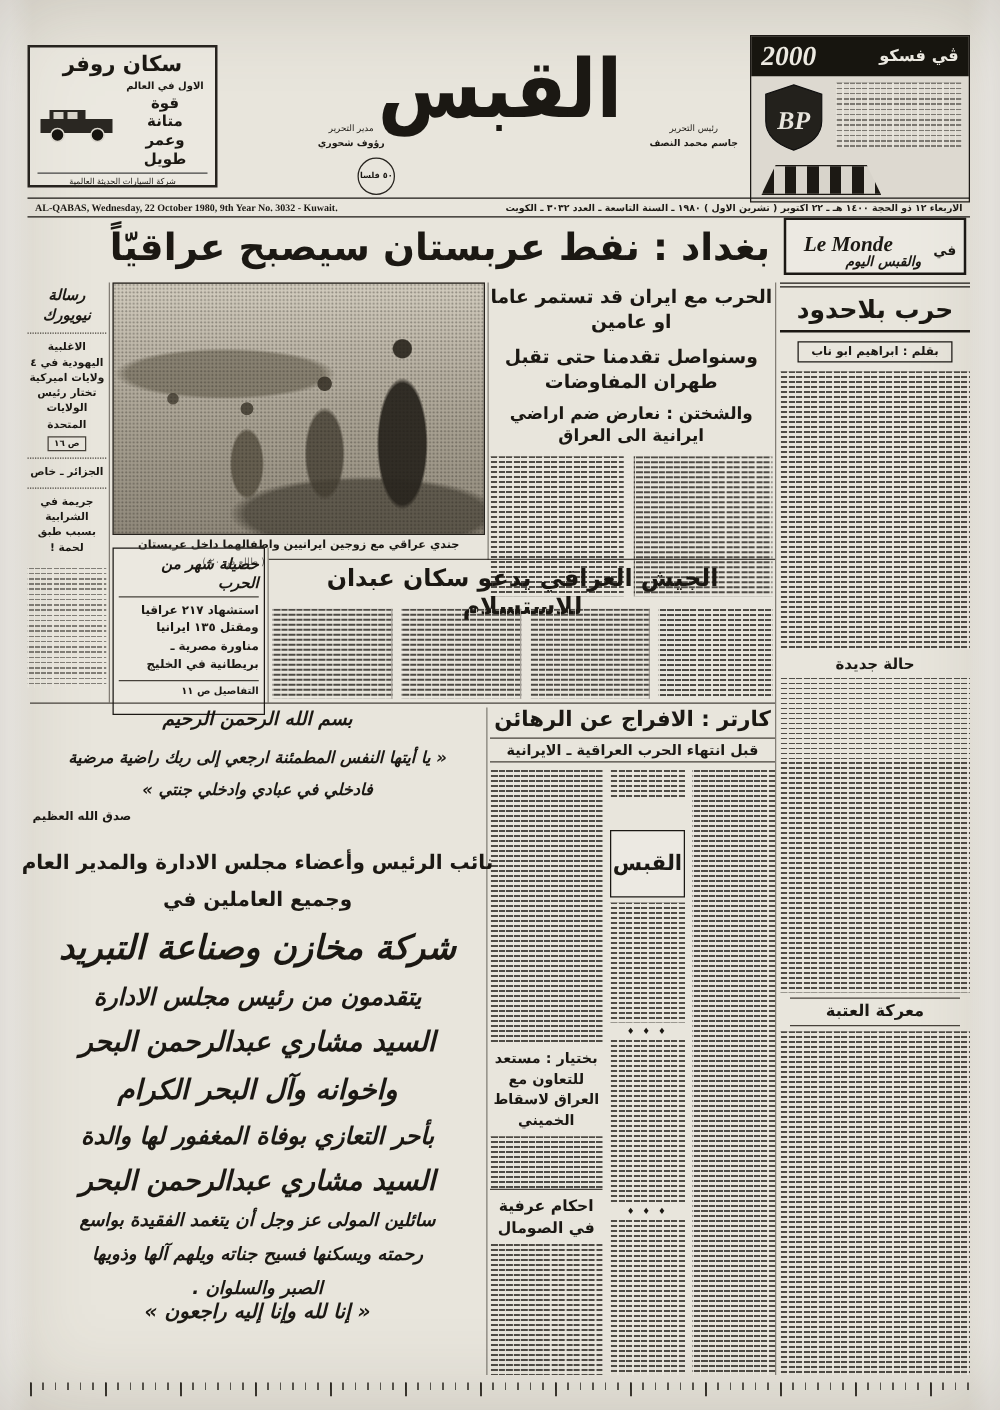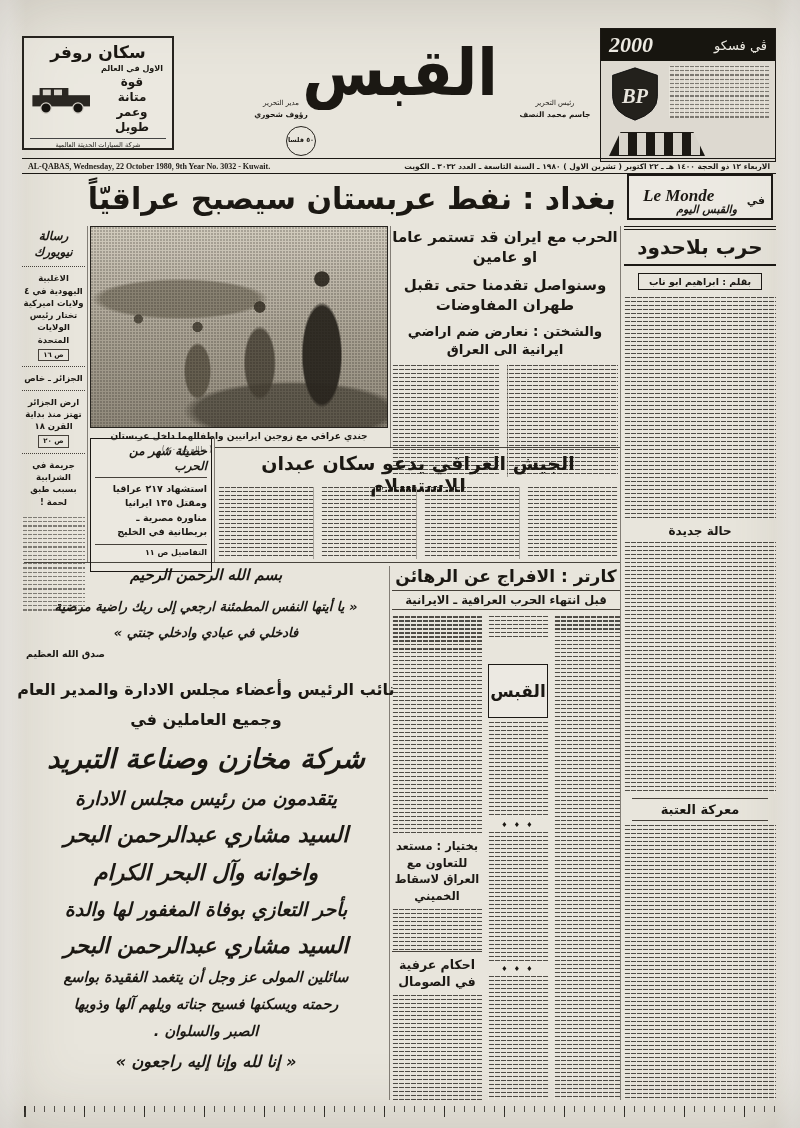--- a/index.html
+++ b/index.html
@@ -31,21 +31,21 @@
   .lr-title{font-size:17px;font-weight:bold;text-align:center;letter-spacing:1px;}
   .lr-row{display:flex;align-items:center;gap:4px;margin-top:2px;}
   .lr-text{flex:1;text-align:center;}
   .lr-sub{font-size:8px;font-weight:bold;}
   .lr-feats{font-size:12px;font-weight:bold;line-height:1.25;margin-top:2px;}
   .lr-car{width:64px;height:36px;flex:none;}
   .lr-footer{font-size:6.5px;text-align:center;border-top:1px solid #444;margin-top:3px;padding-top:2px;}
 
   .bp-ad{left:600px;top:28px;width:176px;height:134px;border:1.5px solid #1d1a16;background:#ddd9d0;}
   .bp-band{height:32px;background:#17150f;color:#ece9e1;display:flex;align-items:center;justify-content:space-between;padding:0 8px;}
-  .bp-brand{font-size:13px;font-weight:normal;}
+  .bp-brand{font-size:13px;font-weight:bold;}
   .bp-num{font-size:22px;font-weight:bold;font-style:italic;font-family:"Liberation Serif",serif;direction:ltr;}
   .bp-body{display:flex;gap:6px;padding:5px 6px 0 6px;align-items:flex-start;}
   .bp-lines{flex:1;height:52px;}
   .bp-shield{width:56px;height:56px;flex:none;}
   .bp-road{position:absolute;left:8px;bottom:5px;width:96px;height:24px;
     background:repeating-linear-gradient(90deg,#1c1914 0 9px,#d8d4cb 9px 18px);
     clip-path:polygon(12% 0,88% 0,100% 100%,0 100%);border:1px solid #1c1914;}
 
   
   .masthead{left:272px;top:42px;width:256px;text-align:center;font-size:60px;font-weight:bold;
@@ -135,21 +135,21 @@
   .obit{left:26px;top:566px;width:360px;height:534px;display:flex;flex-direction:column;align-items:center;text-align:center;position:absolute;}
   .ob-bas{font-size:15px;font-weight:bold;font-style:italic;margin-bottom:10px;}
   .ob-verse{font-size:13px;font-weight:bold;font-style:italic;line-height:2.0;width:96%;}
   .ob-sadaqa{font-size:9.5px;font-weight:bold;align-self:flex-end;margin:2px 18px 10px 0;}
   .ob-line{white-space:nowrap;letter-spacing:-.4px;}
   .ob-m{font-size:16px;font-weight:bold;margin-top:11px;}
   .ob-xl{font-size:27px;font-weight:bold;font-style:italic;margin-top:14px;}
   .ob-l{font-size:19px;font-weight:bold;font-style:italic;margin-top:13px;}
   .ob-n{font-size:22px;font-weight:bold;font-style:italic;margin-top:13px;}
   .ob-s{font-size:14.5px;font-weight:bold;font-style:italic;margin-top:11px;}
-  .ob-last{font-size:16px;font-weight:bold;font-style:italic;margin-top:13px;}
+  .ob-last{font-size:16px;font-weight:bold;font-style:italic;}
 
   
   .opinion{left:624px;top:226px;width:152px;height:874px;display:flex;flex-direction:column;position:absolute;}
   .op-title{font-size:20px;font-weight:bold;text-align:center;border-top:4px double #1b1814;border-bottom:2px solid #1b1814;padding:5px 0;}
   .op-byline{border:1.5px solid #1b1814;font-size:9.5px;font-weight:bold;text-align:center;margin:7px 14px;padding:2px 0;}
   .op-sub{font-size:12px;font-weight:bold;text-align:center;padding:5px 0 4px;}
   .op-sub2{font-size:13px;font-weight:bold;text-align:center;border-top:1px solid #46413a;border-bottom:1px solid #46413a;margin:4px 8px;padding:3px 0;}
   .op-s1{height:222px;}
   .op-s2{height:252px;}
   .op-s3{flex:1;}
@@ -230,24 +230,20 @@
   <div class="abs sidebar">
     <div class="sb-script">رسالة نيويورك</div>
     <div class="sb-item">
       <span>الاغلبية اليهودية في ٤ ولايات اميركية تختار رئيس الولايات المتحدة</span><br>
       <span class="sb-page">ص ١٦</span>
     </div>
     <div class="sb-item">
       <span>الجزائر ـ خاص</span>
     </div>
     <div class="sb-item">
-      <span>ارض الجزائر تهتز منذ بداية القرن ١٨</span><br>
-      <span class="sb-page">ص ٢٠</span>
-    </div>
-    <div class="sb-item">
       <span>جريمة في الشرابية بسبب طبق لحمة !</span>
     </div>
     <div class="sb-fill sim-light"></div>
   </div>
 
   <div class="photo"></div>
   <div class="abs caption">جندي عراقي مع زوجين ايرانيين واطفالهما داخل عربستان</div>
   <div class="abs seepage">( طالع ص ٢٠ )</div>
 
   <div class="abs deck">

